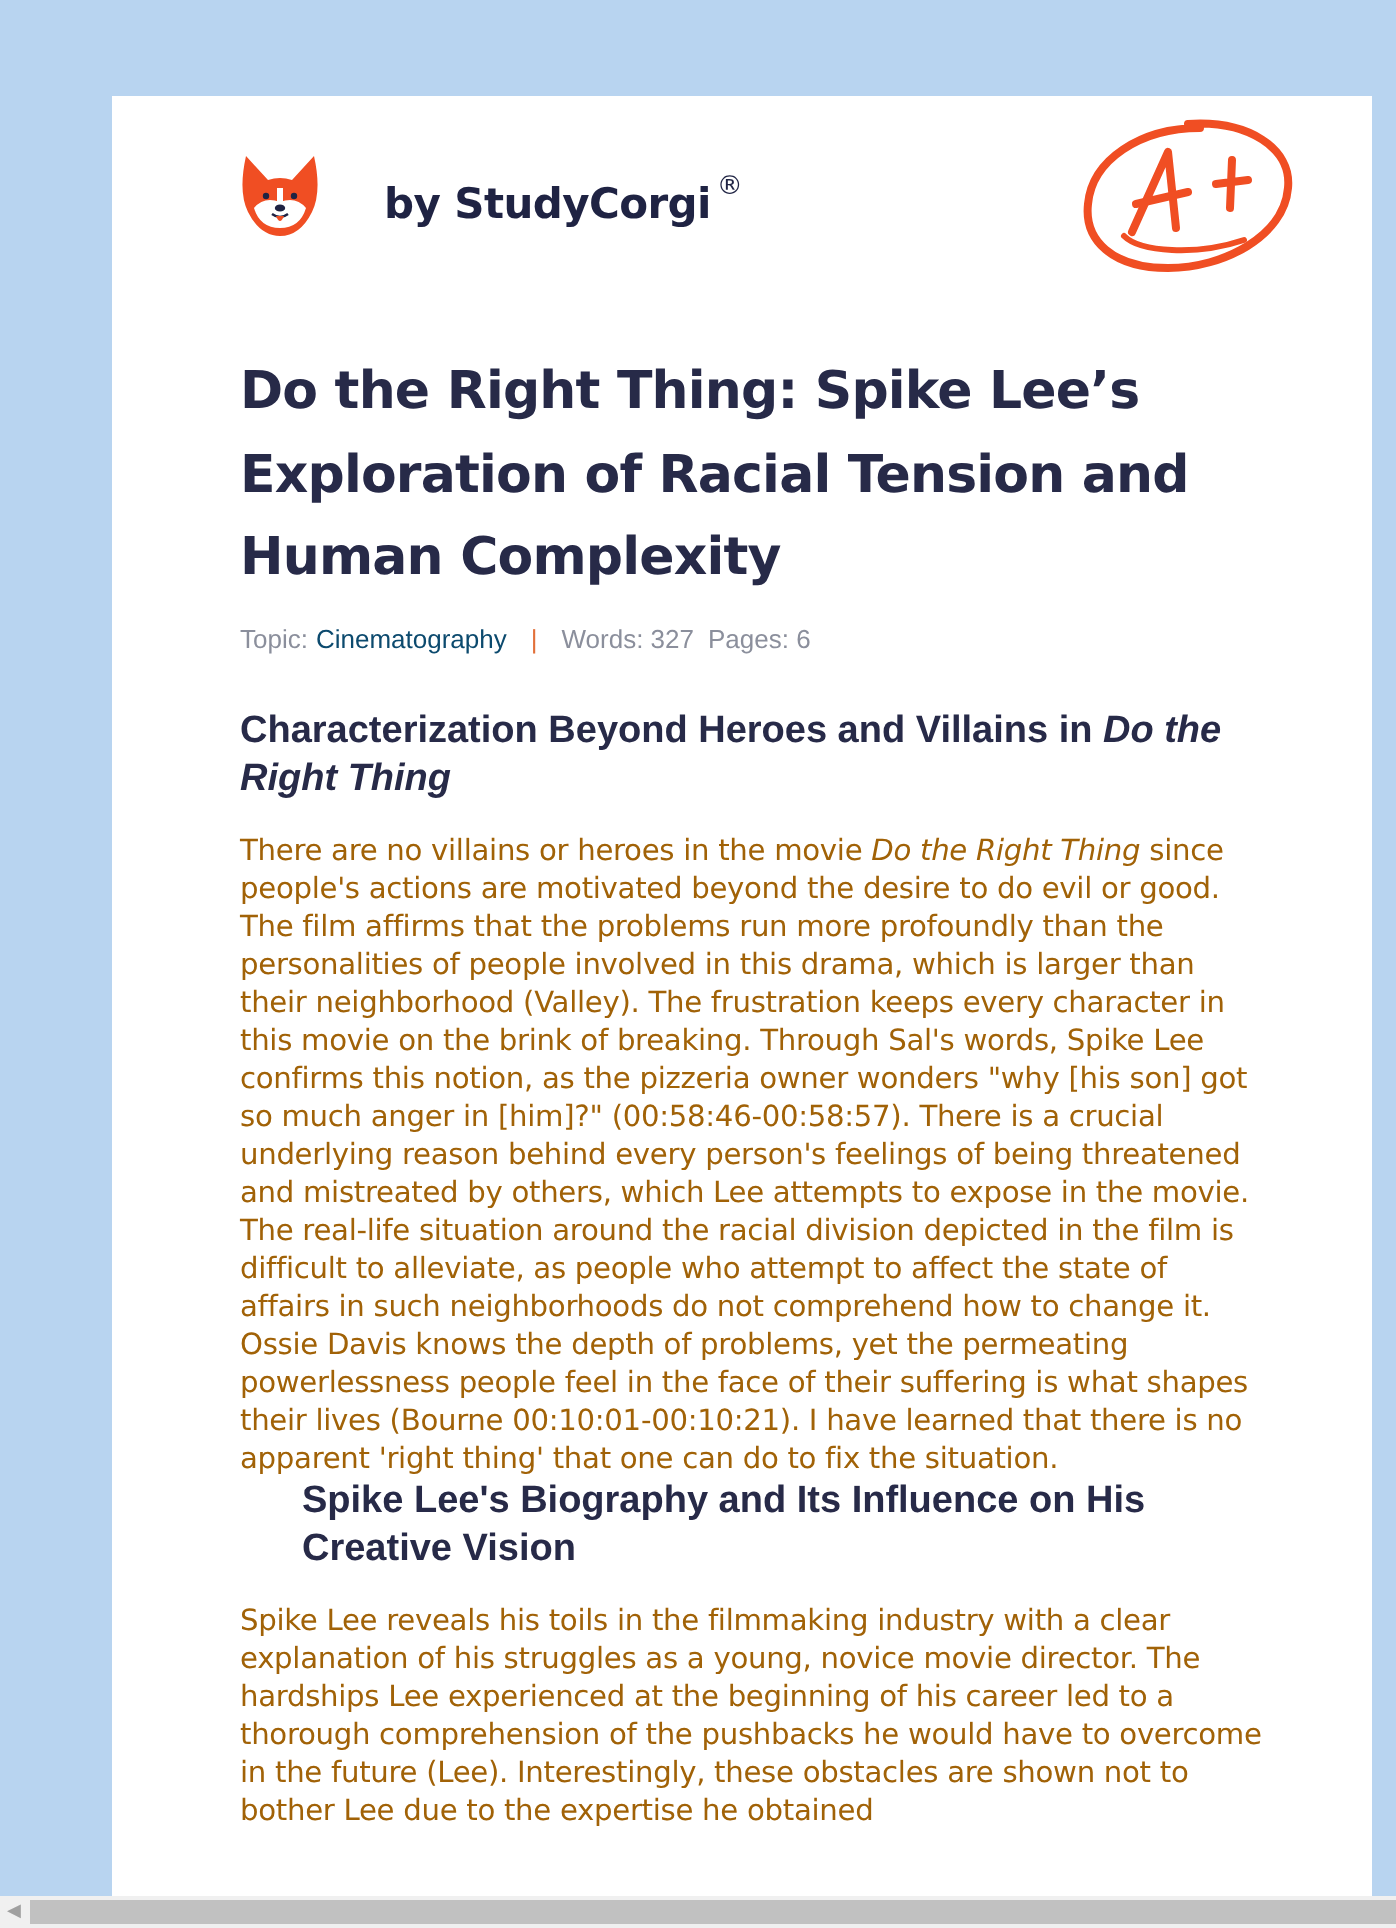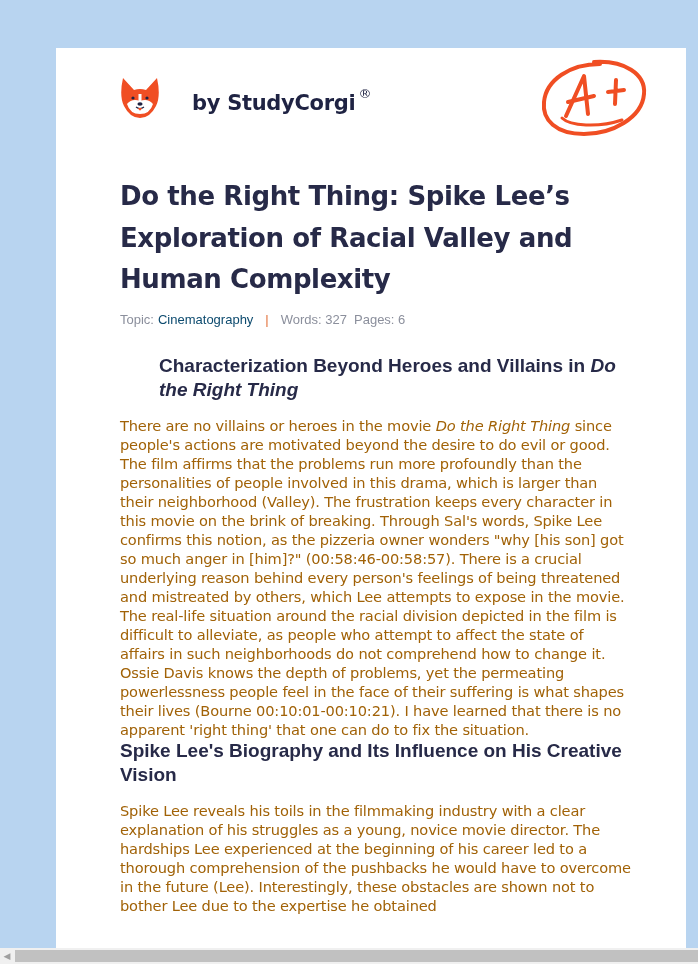--- a/index.html
+++ b/index.html
@@ -55,22 +55,22 @@
     font-weight: bold; font-size: 19px; line-height: 24px;
     color: #272a48;
   }
   h2 em { font-style: italic; }
   p {
     margin: 0;
     font-family: "DejaVu Sans", sans-serif;
     font-size: 14.6px; line-height: 19px;
     color: #a16207; letter-spacing: -0.15px;
   }
-  .h2-1 { margin-bottom: 14px; margin-left: 39px; }
-  .h2-2 { margin-top: 0px; margin-bottom: 14px; }
+  .h2-1 { margin-bottom: 14px; }
+  .h2-2 { margin-top: 0px; margin-bottom: 14px; margin-left: 31px; }
   .scrollbar {
     position: absolute; left: 0; top: 948px; width: 698px; height: 16px;
     background: #f0f0f0;
   }
   .scroll-left {
     position: absolute; left: 2px; top: 3px; width: 10px; height: 10px;
     color: #a0a0a0; font-size: 9px; line-height: 10px; text-align: center;
     font-family: "DejaVu Sans", sans-serif;
   }
   .scroll-thumb {
@@ -98,21 +98,21 @@
   </div>
 
   <svg class="grade-badge" viewBox="0 0 112 82">
     <path d="M56 4 C86 2 108 16 106 36 C104 60 74 76 46 76 C18 76 4 62 6 44 C8 22 32 6 62 6" fill="none" stroke="#f04e23" stroke-width="4" stroke-linecap="round"></path>
     <path d="M24 60 C32 68 60 70 84 62" fill="none" stroke="#f04e23" stroke-width="3" stroke-linecap="round"></path>
     <path d="M28 58 L46 18 L50 56" fill="none" stroke="#f04e23" stroke-width="4" stroke-linecap="round" stroke-linejoin="round"></path>
     <path d="M30 44 L56 38" fill="none" stroke="#f04e23" stroke-width="4" stroke-linecap="round"></path>
     <path d="M70 34 L86 32 M78 22 L77 46" fill="none" stroke="#f04e23" stroke-width="4" stroke-linecap="round"></path>
   </svg>
 
-  <h1 class="title">Do the Right Thing: Spike Lee’s Exploration of Racial Valley and Human Complexity</h1>
+  <h1 class="title">Do the Right Thing: Spike Lee’s Exploration of Racial Tension and Human Complexity</h1>
 
   <div class="meta">
     <span>Topic:</span>
     <span class="topic-val">Cinematography</span>
     <span class="sep">|</span>
     <span>Words: 327</span>
     <span class="pages">Pages: 6</span>
   </div>
 
   <div class="content">

